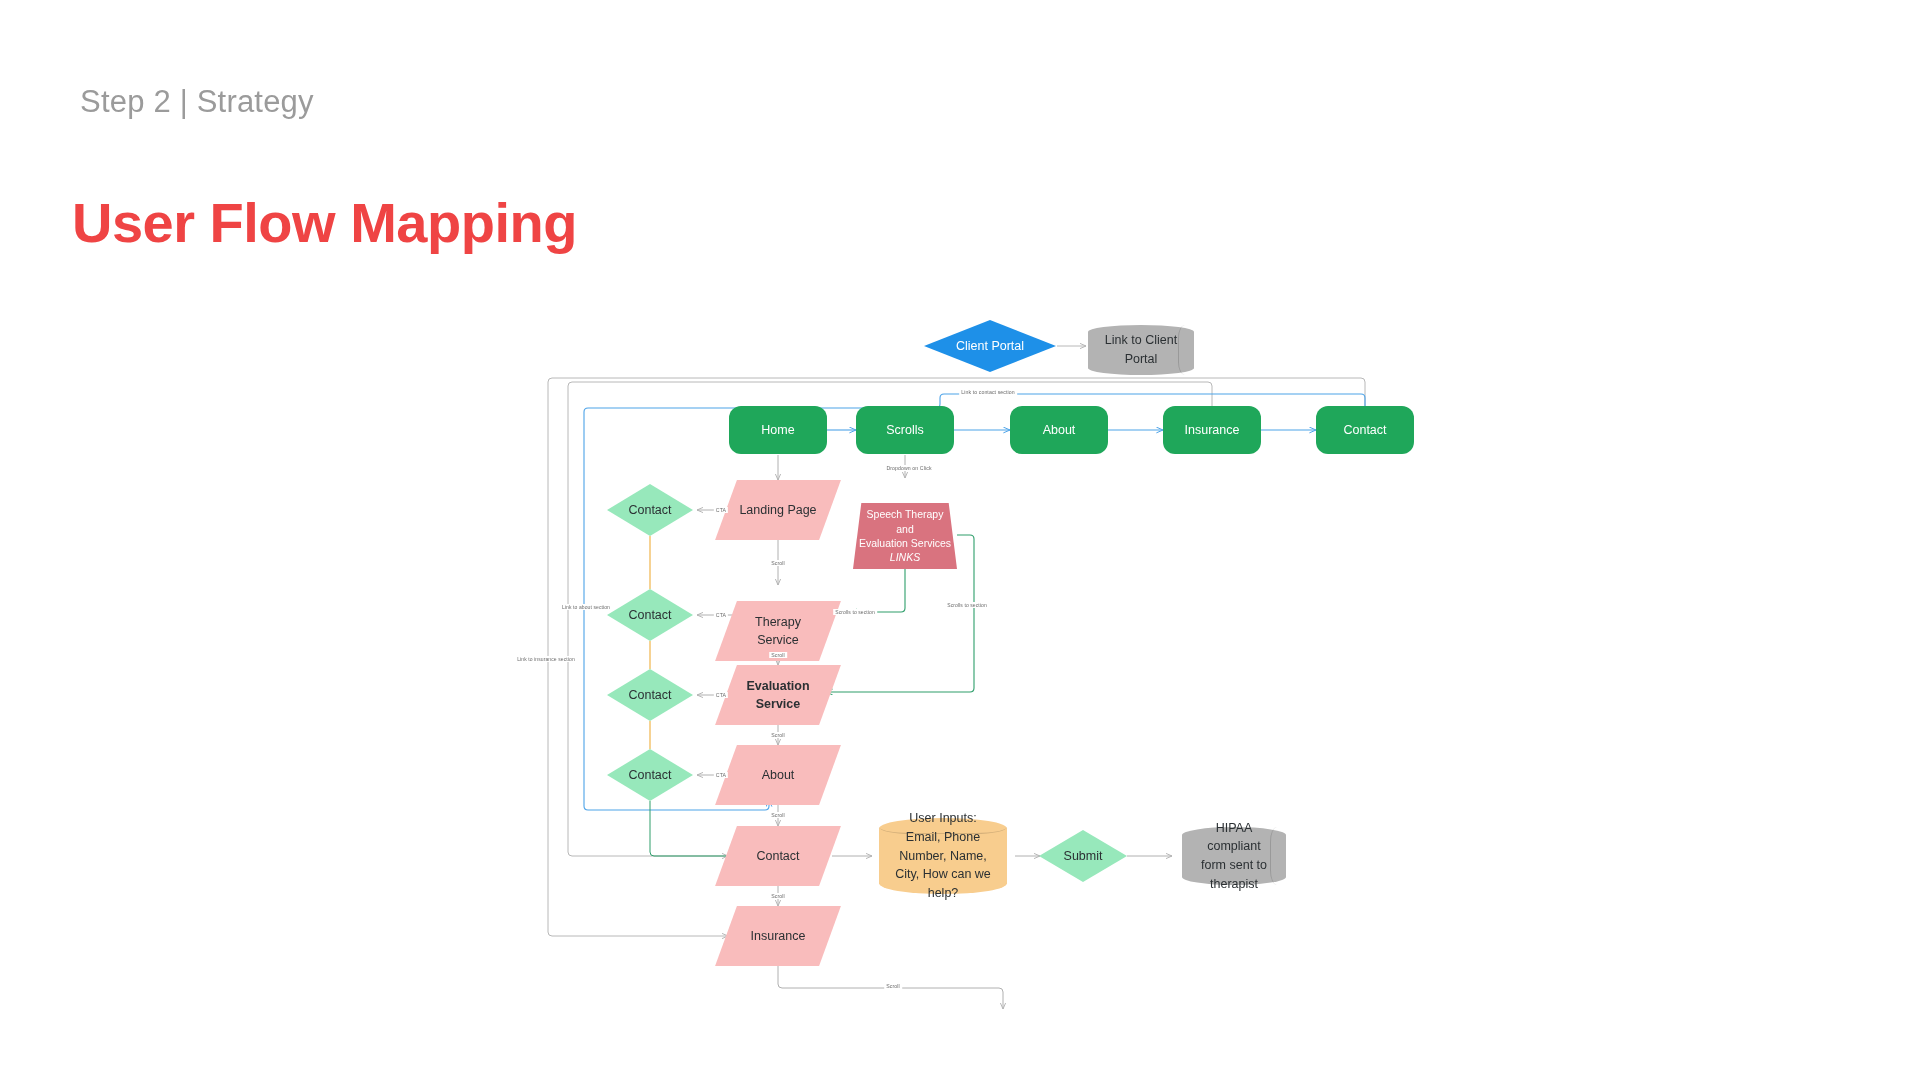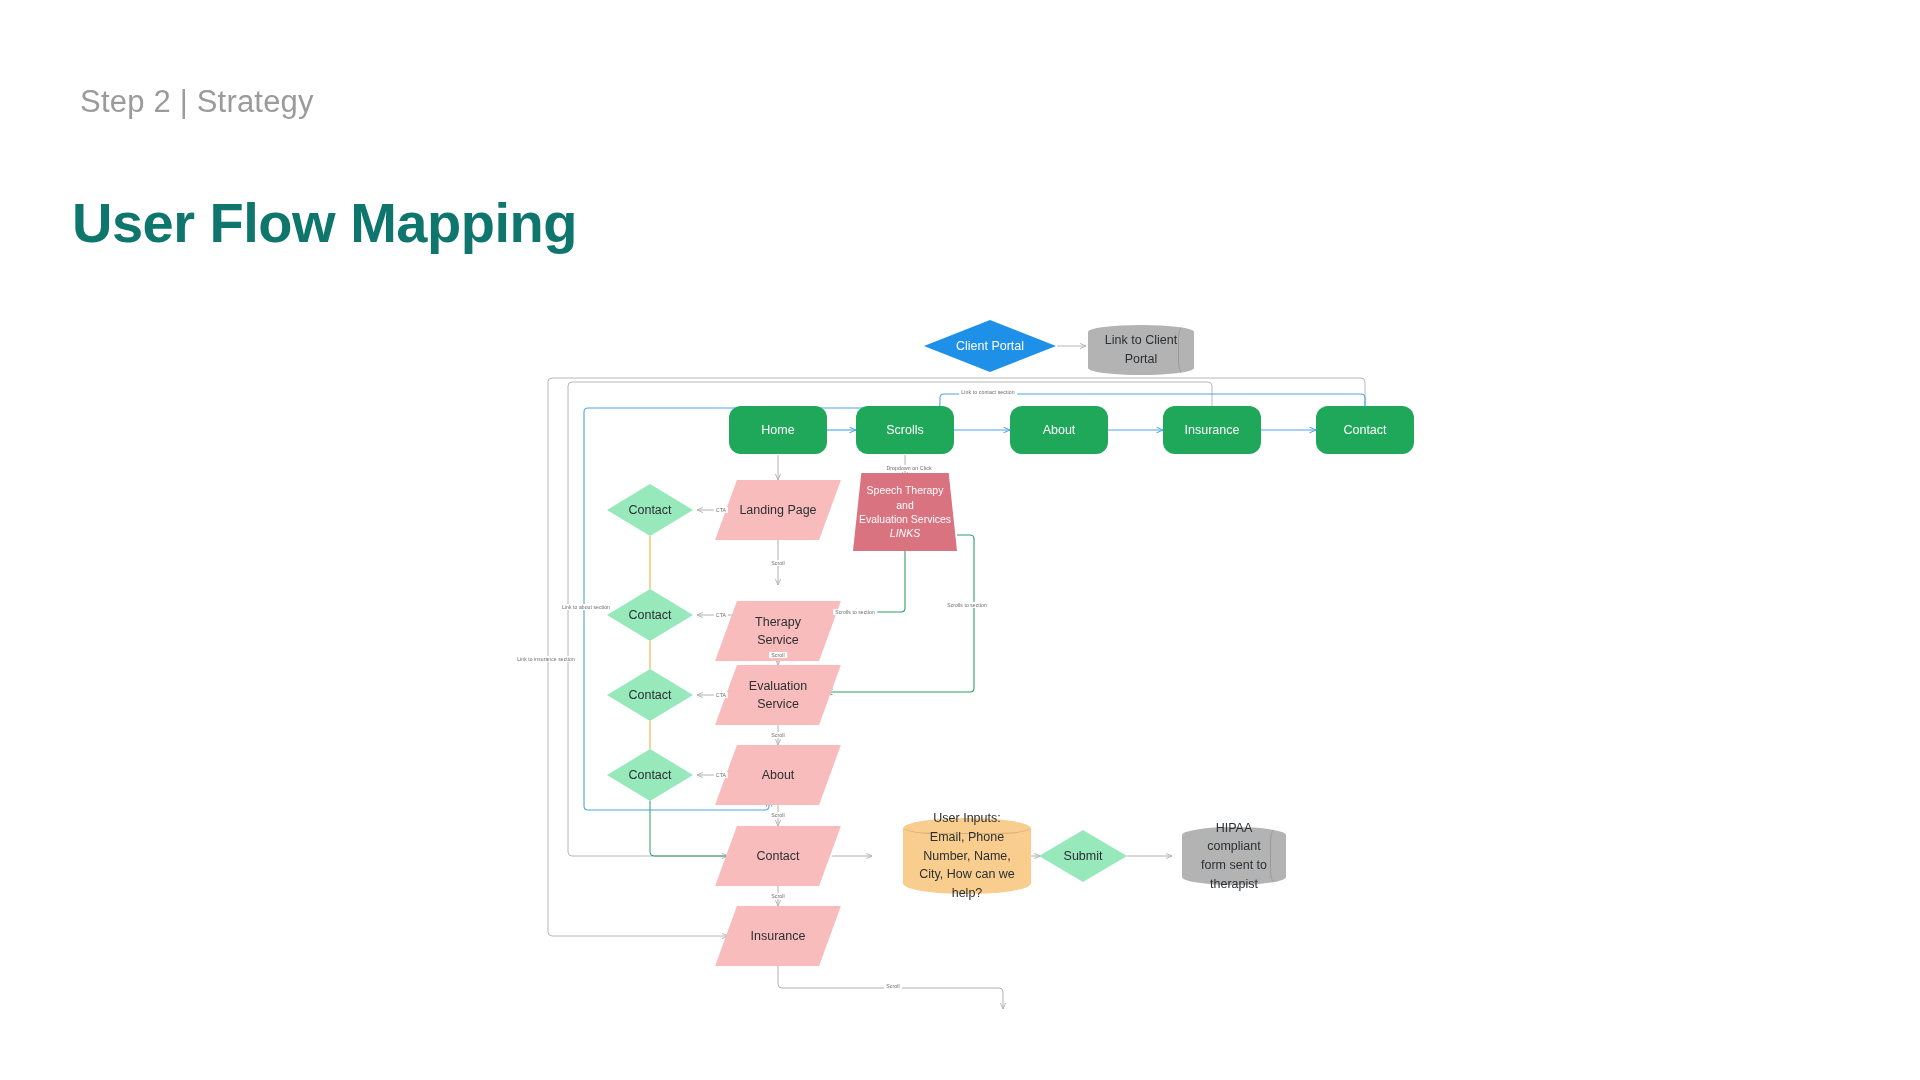--- a/index.html
+++ b/index.html
@@ -22,21 +22,21 @@
     font-weight: 400;
     color: #9b9b9b;
     letter-spacing: 0.2px;
     white-space: nowrap;
   }
   .page-title {
     position: absolute;
     left: 72px; top: 222px;
     font-size: 56px;
     font-weight: 700;
-    color: #0f766e;
+    color: #ef4444;
     letter-spacing: -0.5px;
     white-space: nowrap;
     transform: translateY(-50%);
   }
   #flow-canvas {
     position: absolute;
     left: 0; top: 0;
     width: 1920px; height: 1080px;
   }
   .node {
@@ -131,21 +131,21 @@
     position: absolute;
     right: 2px; top: 0; bottom: 0; width: 14px;
     border-left: 1px solid rgba(0,0,0,0.14);
     border-radius: 100% / 50%;
     pointer-events: none;
   }
   
   .trap-wrap {
     position: absolute;
     transform: translate(-50%, -50%);
-    width: 104px; height: 78px;
+    width: 104px; height: 66px; margin-top: 24px;
   }
   .trap-wrap .shape {
     position: absolute; inset: 0;
     background: #d9737f;
     clip-path: polygon(8% 0%, 92% 0%, 100% 100%, 0% 100%);
   }
   .trap-wrap .label {
     position: absolute; inset: 0;
     display: flex; flex-direction: column; align-items: center; justify-content: center;
     text-align: center;
@@ -302,39 +302,39 @@
 
   <div class="para-wrap" style="left:778px; top:510px;">
     <div class="shape"></div>
     <div class="label">Landing Page</div>
   </div>
   <div class="para-wrap" style="left:778px; top:631px;">
     <div class="shape"></div>
     <div class="label">Therapy
 Service</div>
   </div>
-  <div class="para-wrap" style="left:778px; top:695px;">
+  <div class="para-wrap" style="left:778px; top:695px;font-weight:bold;">
     <div class="shape"></div>
     <div class="label">Evaluation
 Service</div>
   </div>
   <div class="para-wrap" style="left:778px; top:775px;">
     <div class="shape"></div>
     <div class="label">About</div>
   </div>
   <div class="para-wrap" style="left:778px; top:856px;">
     <div class="shape"></div>
     <div class="label">Contact</div>
   </div>
   <div class="para-wrap" style="left:778px; top:936px;">
     <div class="shape"></div>
     <div class="label">Insurance</div>
   </div>
 
-  <div class="cyl-wrap cyl-orange" style="left:967px; top:856px; width:128px; height:76px;">
+  <div class="cyl-wrap cyl-orange" style="left:943px; top:856px; width:128px; height:76px;">
     <div class="body"></div>
     <div class="cap"></div>
     <div class="label">User Inputs:
 Email, Phone Number, Name,
 City, How can we help?</div>
   </div>
 
   <div class="diamond-wrap dm-green" style="left:1083px; top:856px; width:88px; height:52px;">
     <div class="shape"></div>
     <div class="label">Submit</div>

